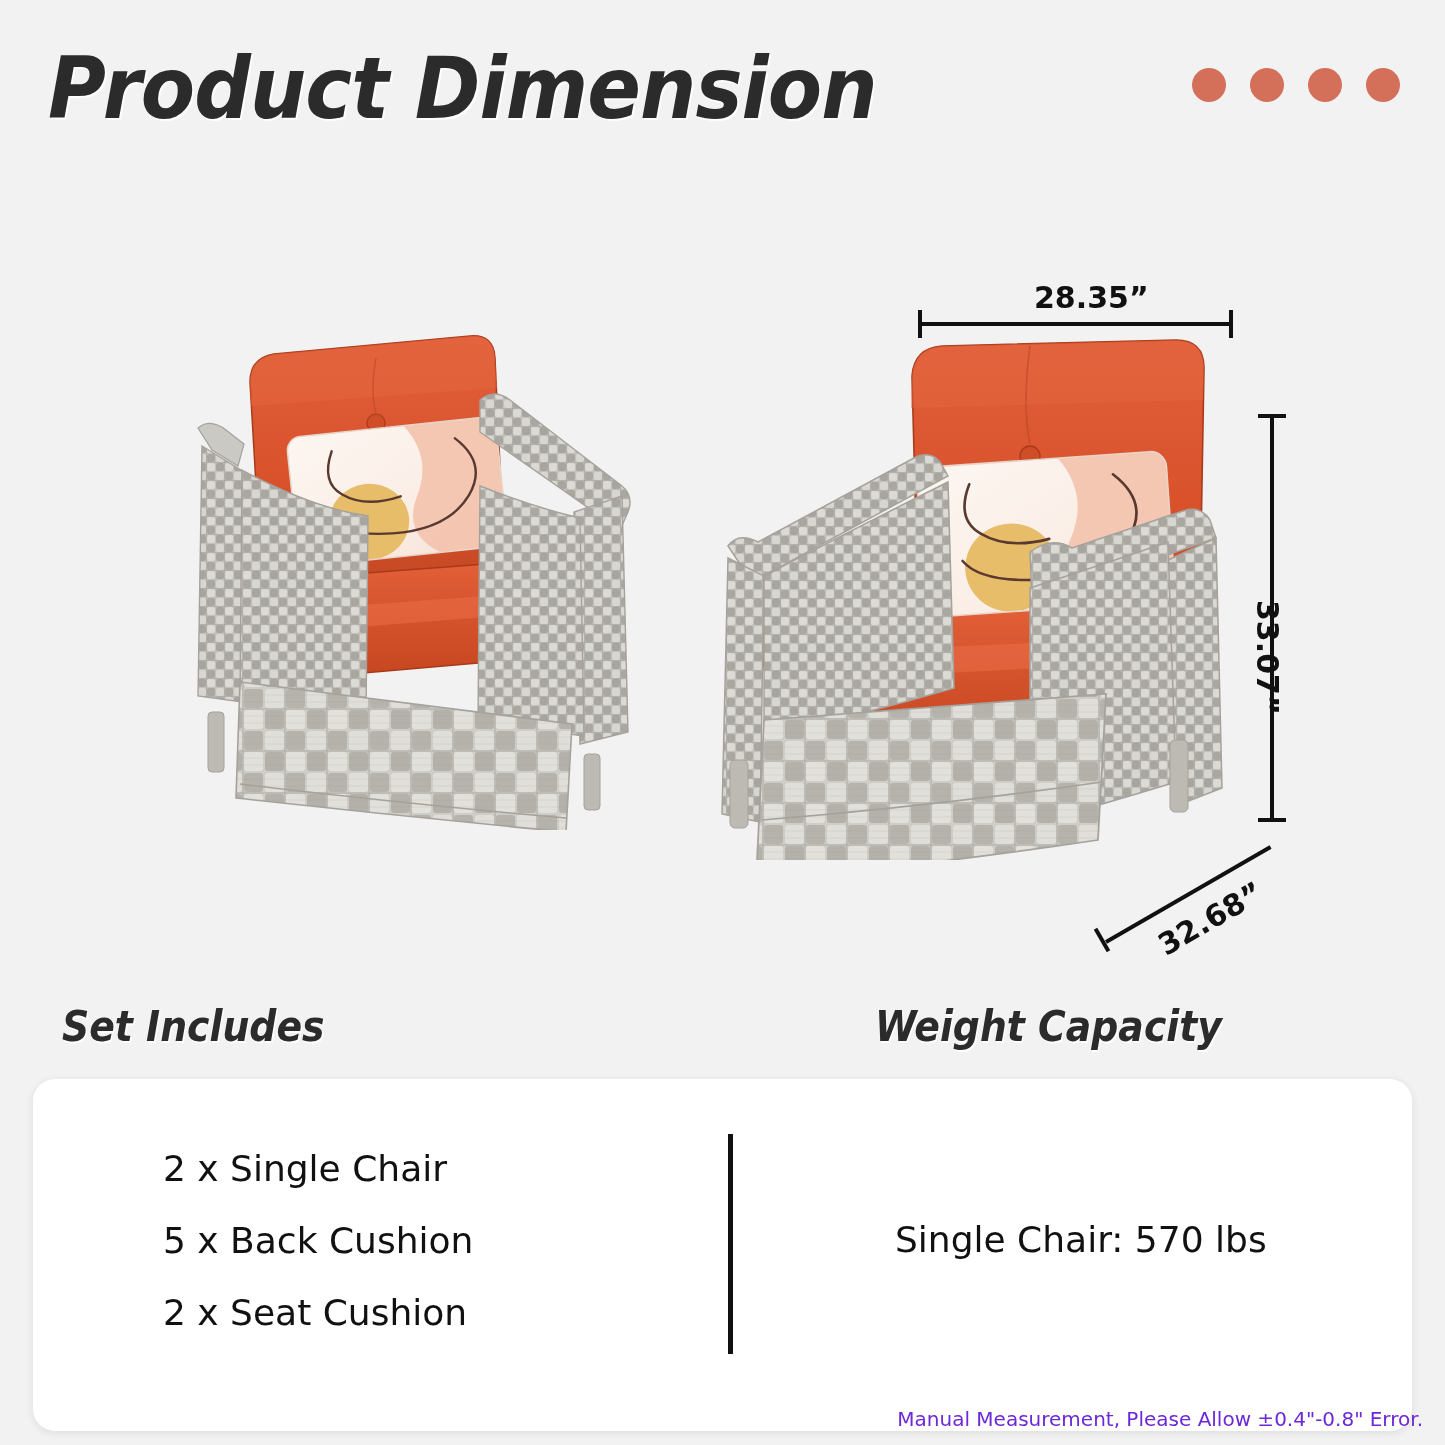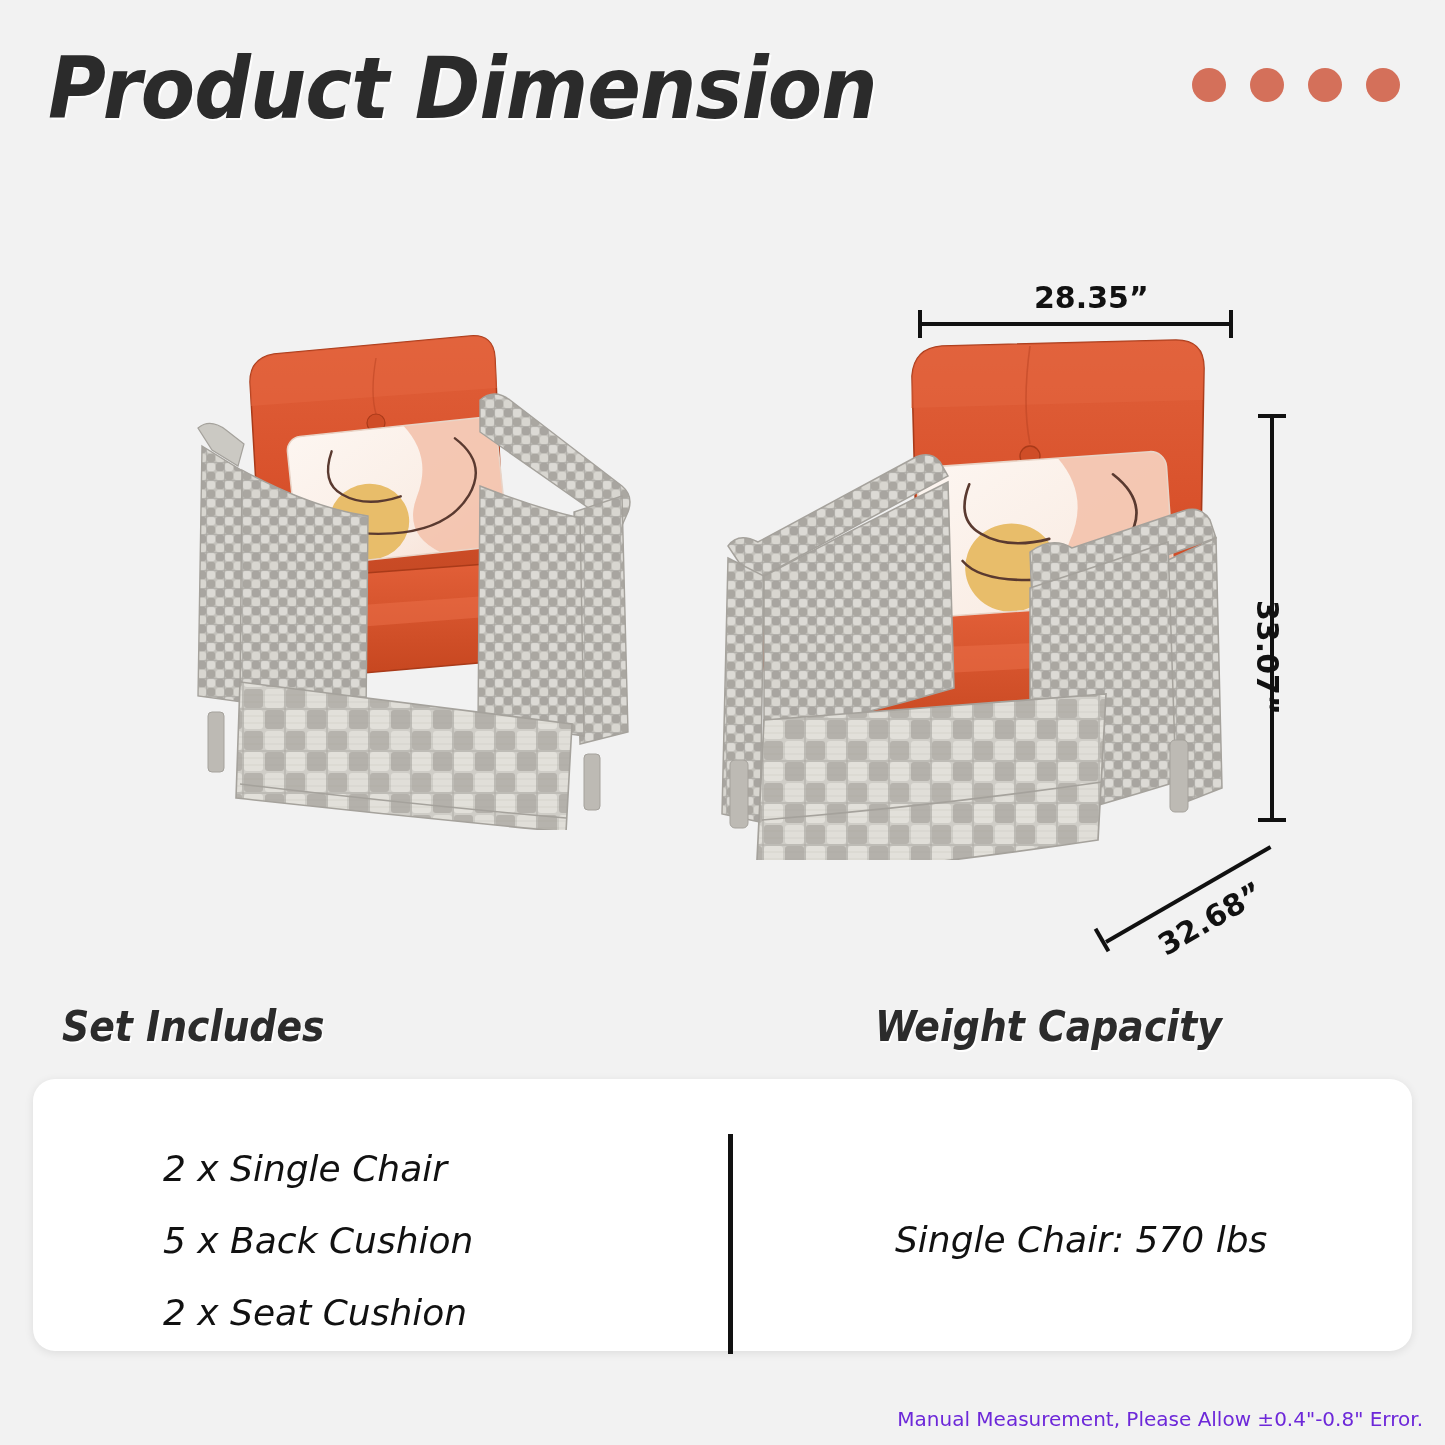--- a/index.html
+++ b/index.html
@@ -96,26 +96,25 @@
   }
   #head-set  { left: 62px;  top: 1002px; }
   #head-weight { left: 875px; top: 1002px; }
 
   
   .info-card {
     position: absolute;
     left: 33px;
     top: 1079px;
     width: 1379px;
-    height: 272px;
+    height: 352px;
     background: #ffffff;
     border-radius: 22px;
     box-shadow: 0 2px 10px rgba(0,0,0,0.09);
     box-sizing: border-box;
-    font-style: italic;
   }
   .card-divider {
     position: absolute;
     left: 695px;
     top: 55px;
     width: 5px;
     height: 220px;
     background: #111;
   }
   .set-list {

